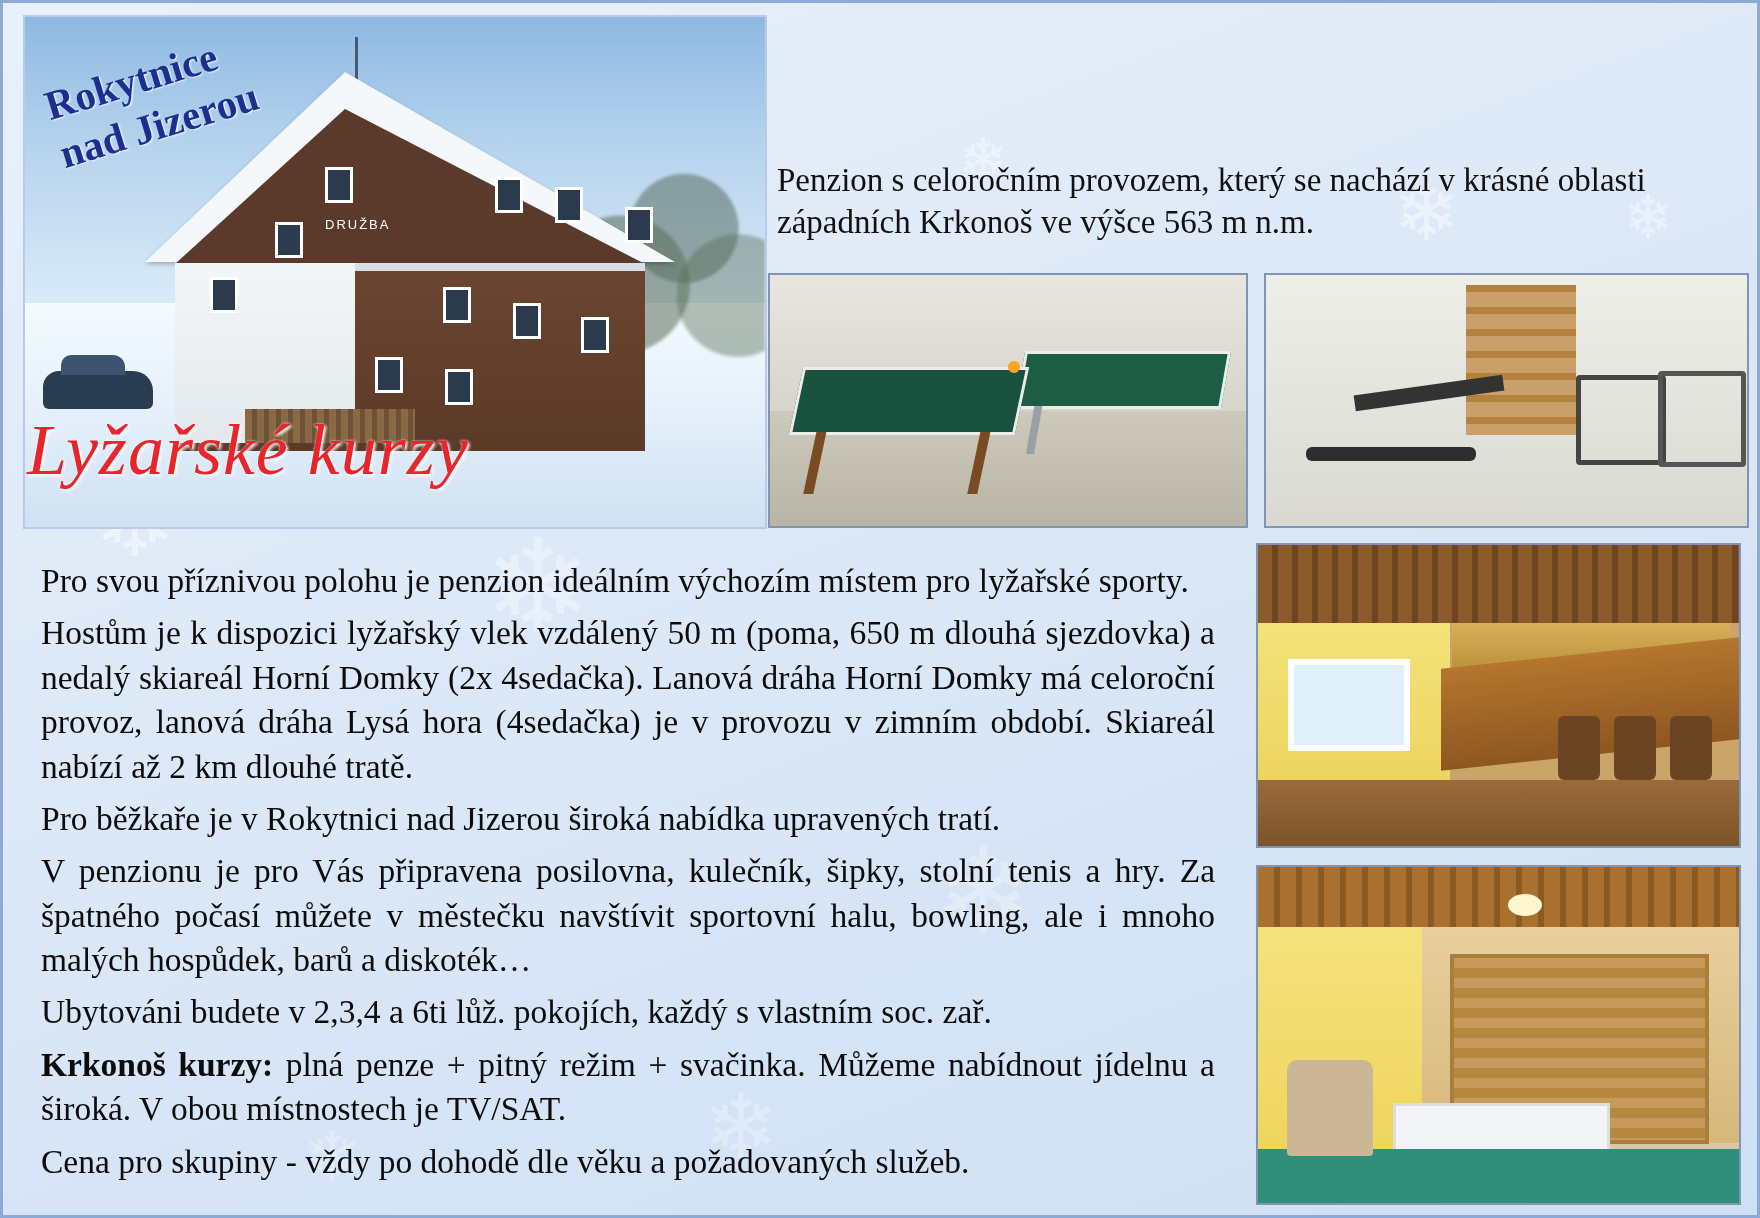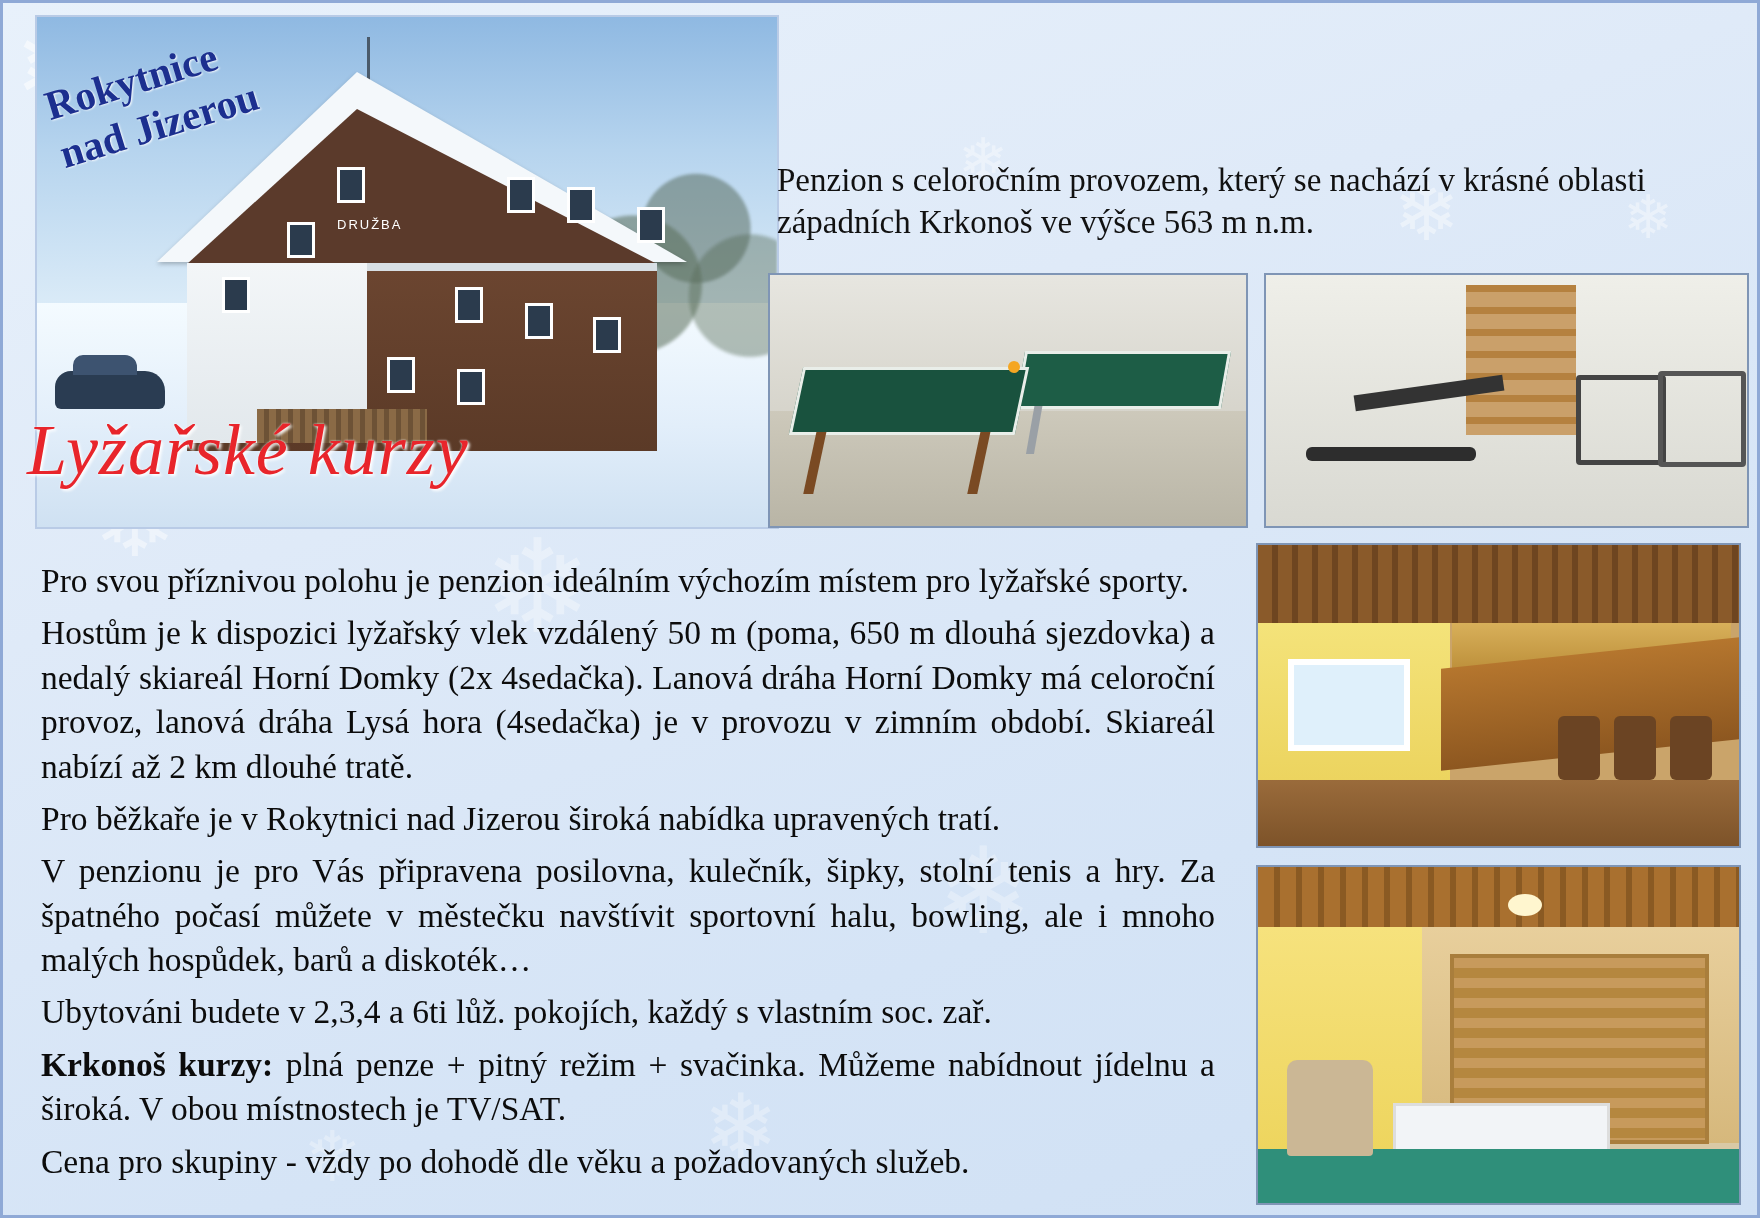--- a/index.html
+++ b/index.html
@@ -32,21 +32,21 @@
   .top {
     position: absolute;
     left: 8px;
     top: 8px;
     right: 8px;
     height: 525px;
   }
 
   .hotel-photo {
     position: absolute;
-    left: 24px;
+    left: 12px;
     top: 4px;
     width: 740px;
     height: 510px;
     border: 2px solid #b9cbe6;
     overflow: hidden;
     background: linear-gradient(#bcd8f2 0%, #d9ecfb 48%, #eef6fd 60%, #ffffff 100%);
   }
   
   .hp-sky { position:absolute; left:0; top:0; right:0; height:58%;
     background: linear-gradient(#8fb9e2 0%, #b6d4ee 45%, #dcecf8 100%); }

